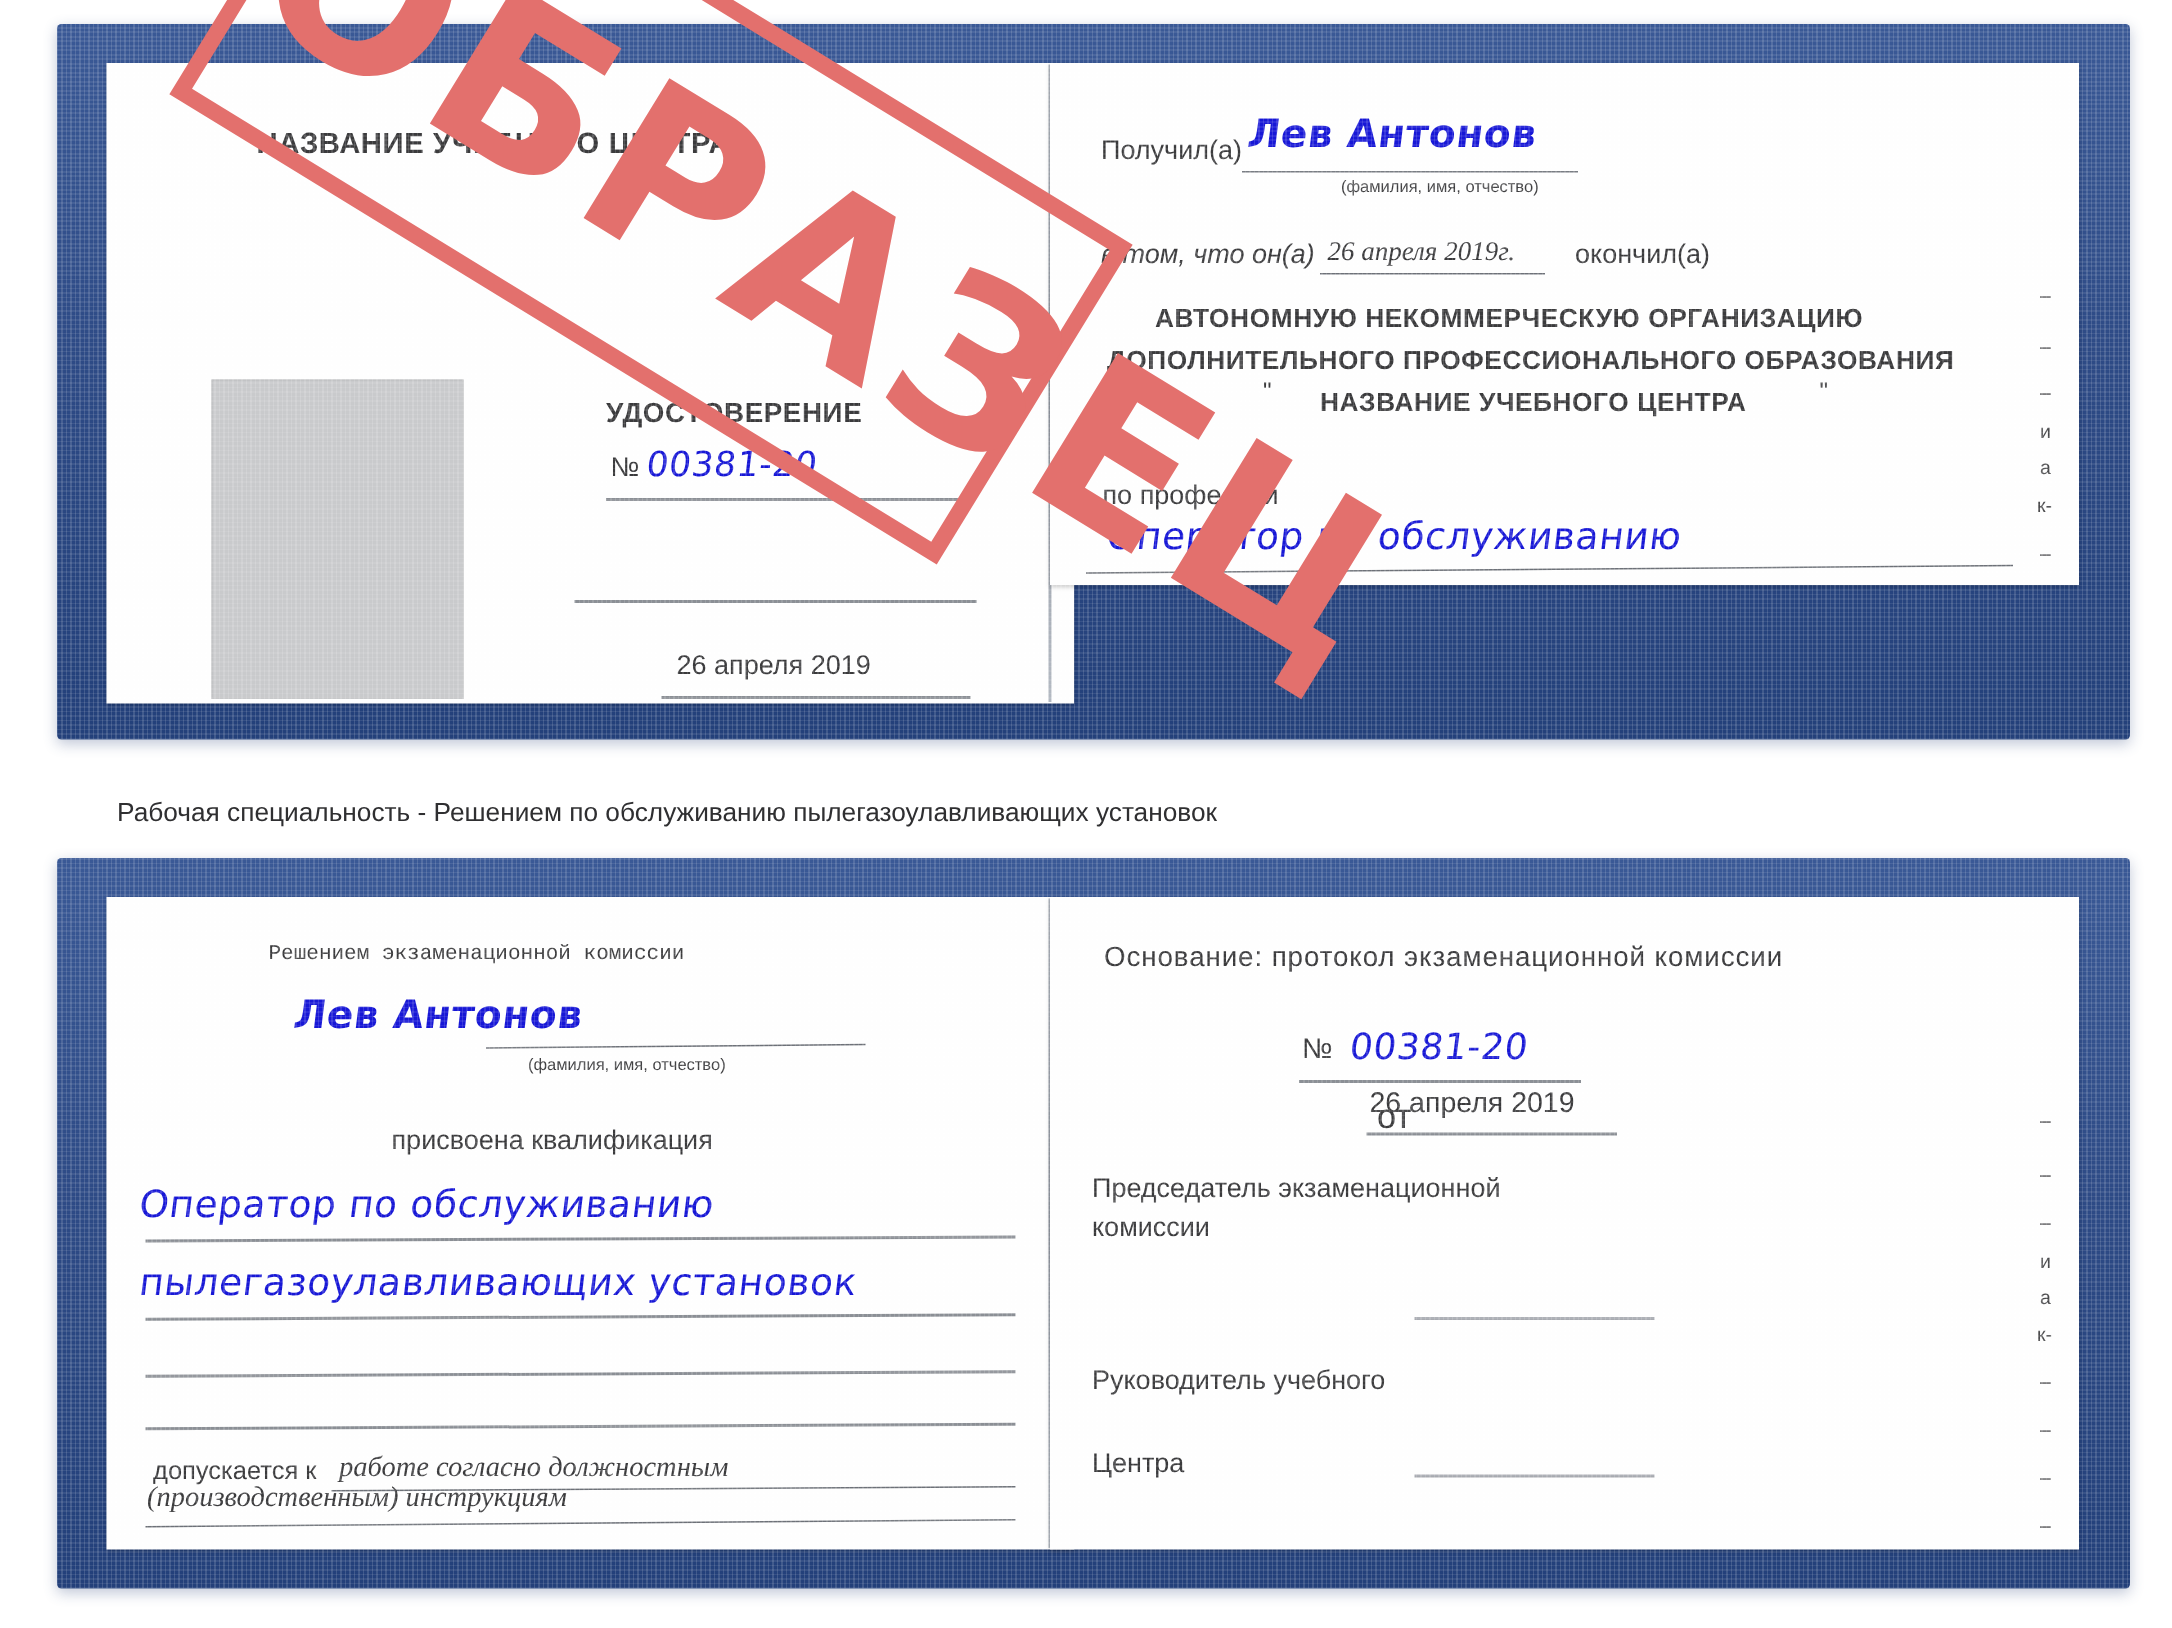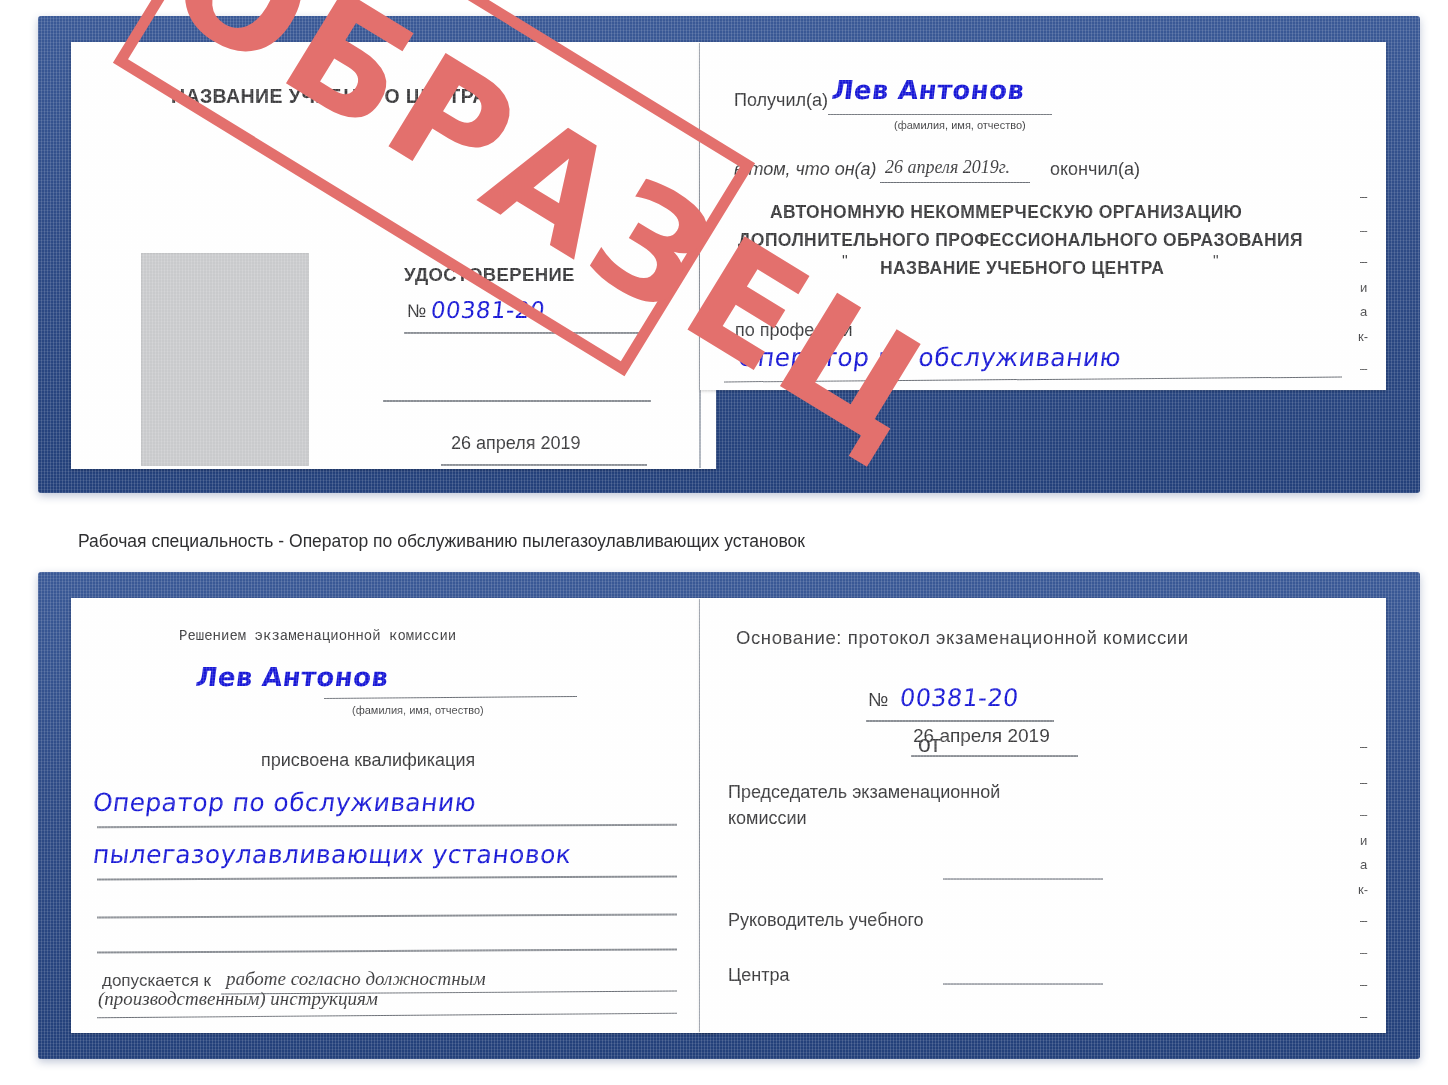--- a/index.html
+++ b/index.html
@@ -165,21 +165,21 @@
         <div class="edgecol" style="left:660px; top:414px;">–</div>
       </div>
 
       <div id="stamp">
         <span>ОБРАЗЕЦ</span>
       </div>
 
     </div>
   </div>
 
-  <div id="caption">Рабочая специальность - Оператор по обслуживанию пылегазоулавливающих установок</div>
+  <div id="caption">Рабочая специальность - Решением по обслуживанию пылегазоулавливающих установок</div>
 
   <div class="cert" style="left:38px; top:572px; width:1382px; height:487px;">
     <div class="cert-inner">
 
       <div class="page" style="left:33px; top:26px; width:645px; height:435px;">
 
         <div class="t" style="left:108px; top:30px; font-size:14px;font-family:Liberation Mono, monospace;">Решением экзаменационной комиссии</div>
 
         <div class="hand" style="left:125px; top:64px; font-size:26px; font-weight:bold;">Лев Антонов</div>
         <div class="rule dk" style="left:253px; top:99px; width:253px; transform:rotate(-0.5deg);"></div>

